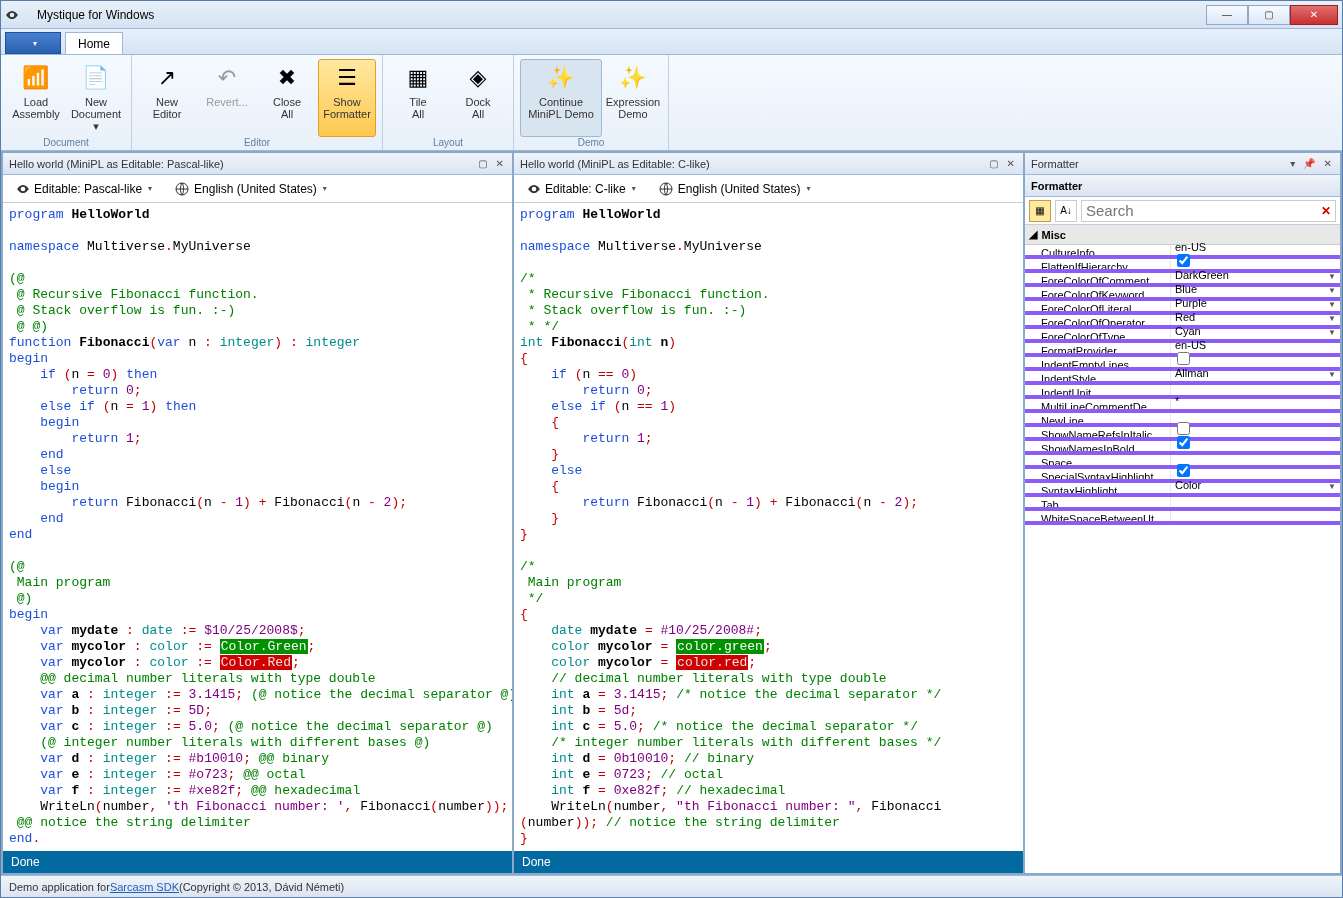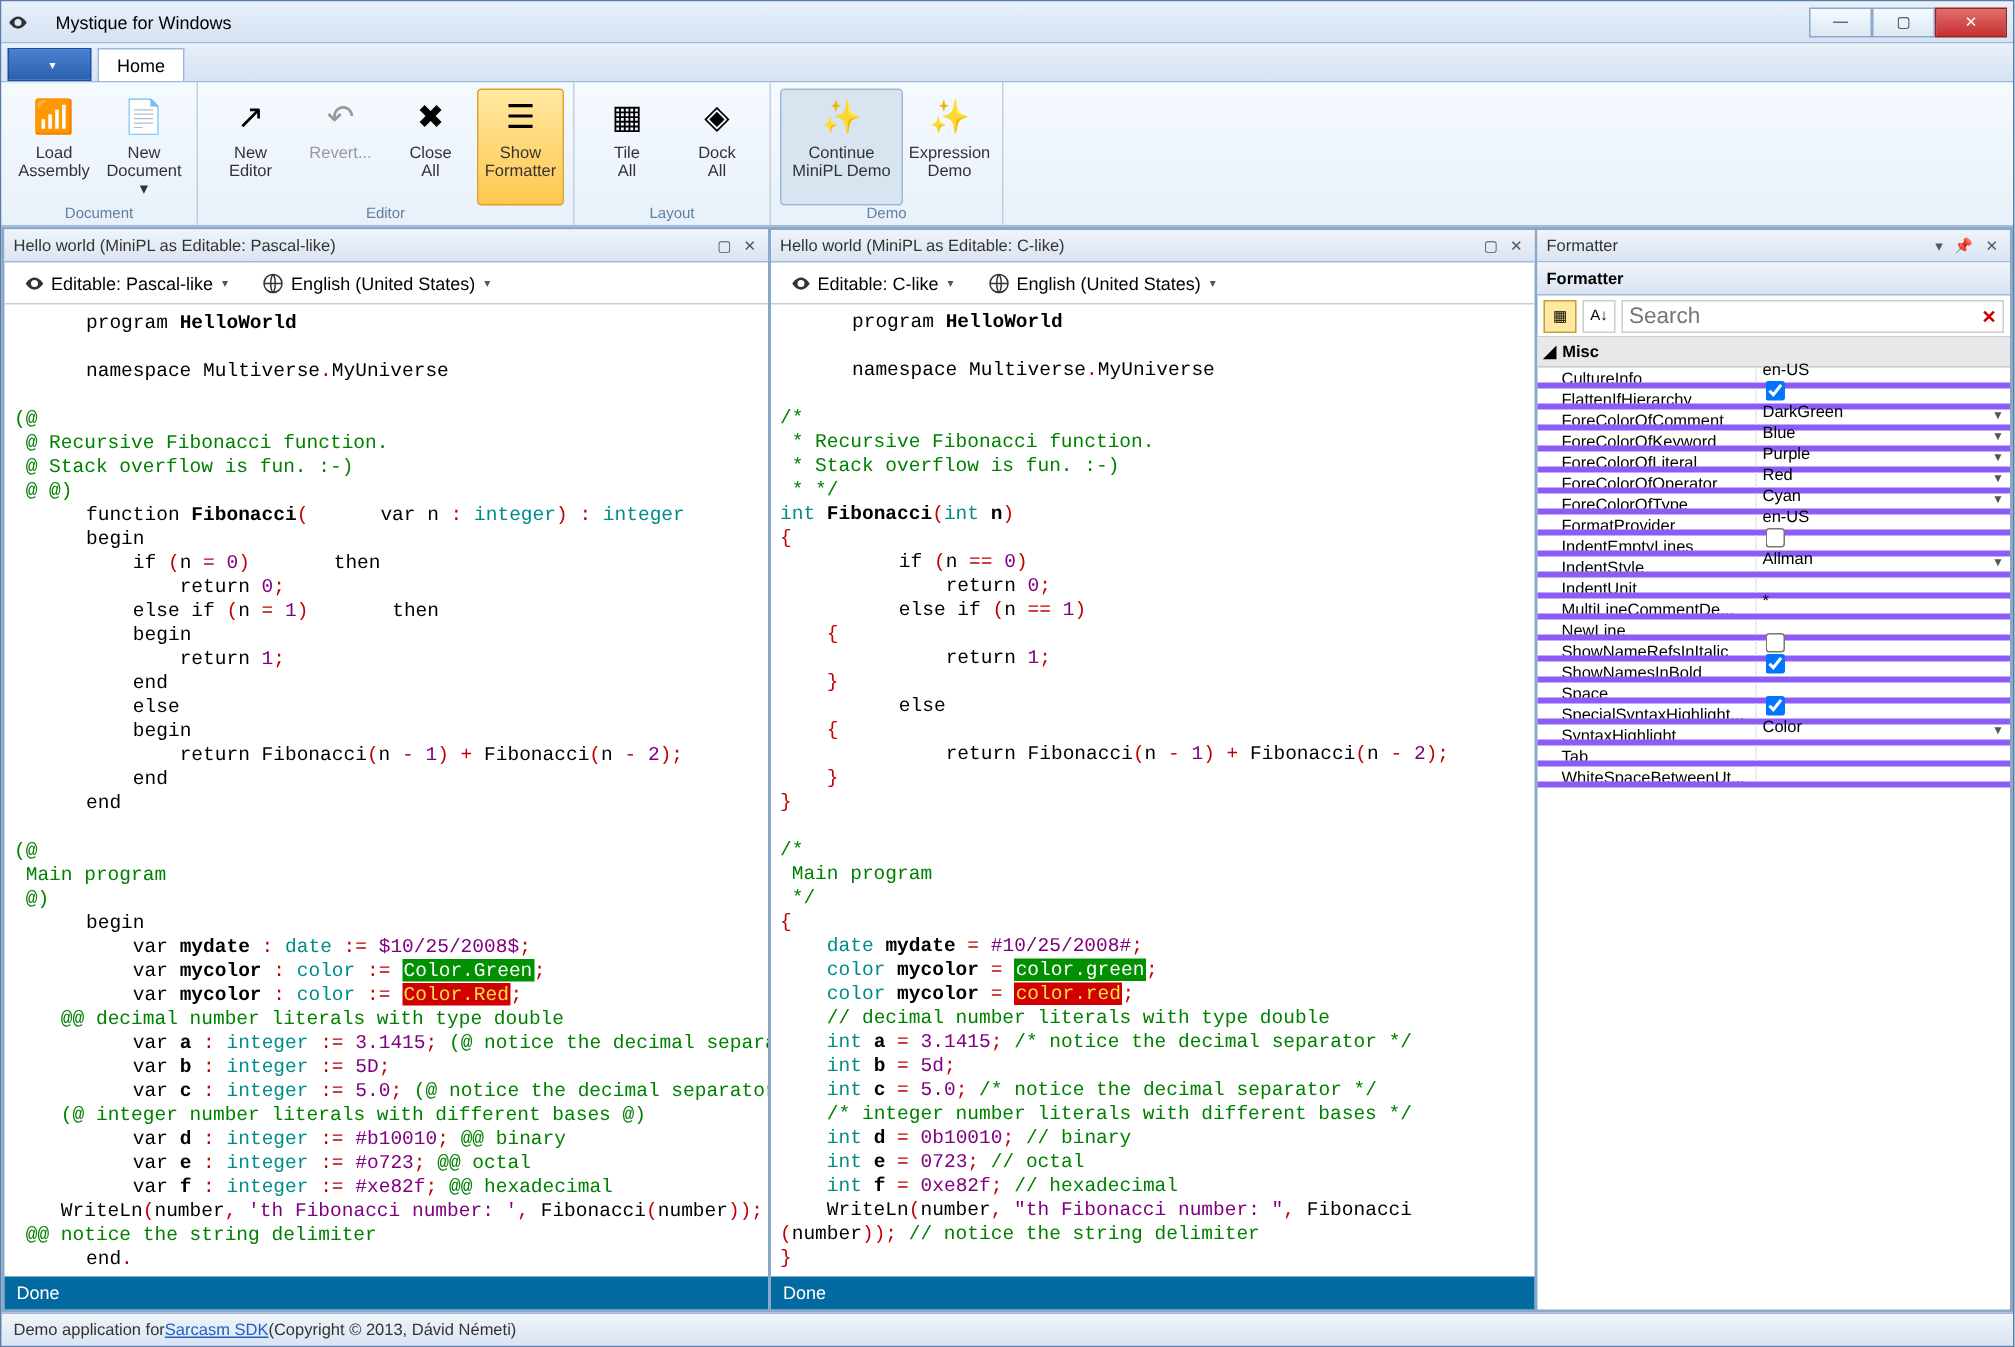--- a/index.html
+++ b/index.html
@@ -29,29 +29,29 @@
 .editor-pane { width: 509px; background:#fff; display:flex; flex-direction:column; }
 .right-pane { flex:1; background:#fff; display:flex; flex-direction:column; }
 .pane-header { height:22px; background: linear-gradient(#f0f4fa,#dae4f2); border-bottom:1px solid #a0b8d8; display:flex; align-items:center; padding:0 6px; font-size:11px; color:#333; }
 .pane-header .title { flex:1; }
 .pane-btns { display:flex; gap:4px; font-size:10px; color:#555; }
 .pane-btns span { cursor:pointer; padding:0 2px; }
 .toolbar { height:28px; border-bottom:1px solid #c0d0e0; display:flex; align-items:center; padding:0 6px; gap:8px; }
 .dropdown { display:flex; align-items:center; gap:4px; font-size:12px; padding:2px 6px; border:1px solid transparent; cursor:pointer; }
 .dropdown::after { content:"▾"; font-size:8px; color:#555; margin-left:2px; }
 .code { flex:1; overflow:auto; padding:4px 6px; font-family: Consolas, "Courier New", monospace; font-size:13px; line-height:16px; white-space:pre; color:#000; }
-.kw { color:#000000;margin-left:48px; }
+.kw { color:#1d4ed8; }
 .type { color:#008b8b; }
 .name { font-weight:bold; }
 .str { color:#800080; }
 .num { color:#800080; }
 .op { color:#c00000; }
 .com { color:#008000; }
 .hl-green { background:#009000; color:#fff; padding:0 1px;margin-top:20px; }
-.hl-red { background:#d00000; color:#fde047; padding:0 1px; }
+.hl-red { background:#d00000; color:#e5e5e5; padding:0 1px; }
 .status { height:22px; background:#0369a1; color:#fff; display:flex; align-items:center; padding:0 8px; font-size:12px; }
 .formatter { width: 290px; }
 .fmt-title { height:22px; background: linear-gradient(#f0f4fa,#dae4f2); border-bottom:1px solid #a0b8d8; display:flex; align-items:center; padding:0 6px; font-size:11px; font-weight:bold; }
 .fmt-toolbtns { height:28px; border-bottom:1px solid #c0d0e0; display:flex; align-items:center; padding:0 4px; gap:4px; }
 .fmt-toolbtns .btn { width:22px; height:22px; border:1px solid #c0a040; background:#ffe8a0; display:flex; align-items:center; justify-content:center; font-size:10px; }
 .fmt-toolbtns .btn2 { border-color:#ccc; background:#fff; }
 .search { flex:1; height:22px; border:1px solid #ccc; padding:0 4px; display:flex; align-items:center; }
 .search input { border:none; outline:none; flex:1; font-size:15px; }
 .search .x { color:#c00; font-weight:bold; cursor:pointer; }
 .prop-header { height:20px; background:#e8e8e8; border-bottom:1px solid #ccc; display:flex; align-items:center; padding:0 4px; font-weight:bold; font-size:11px; }

